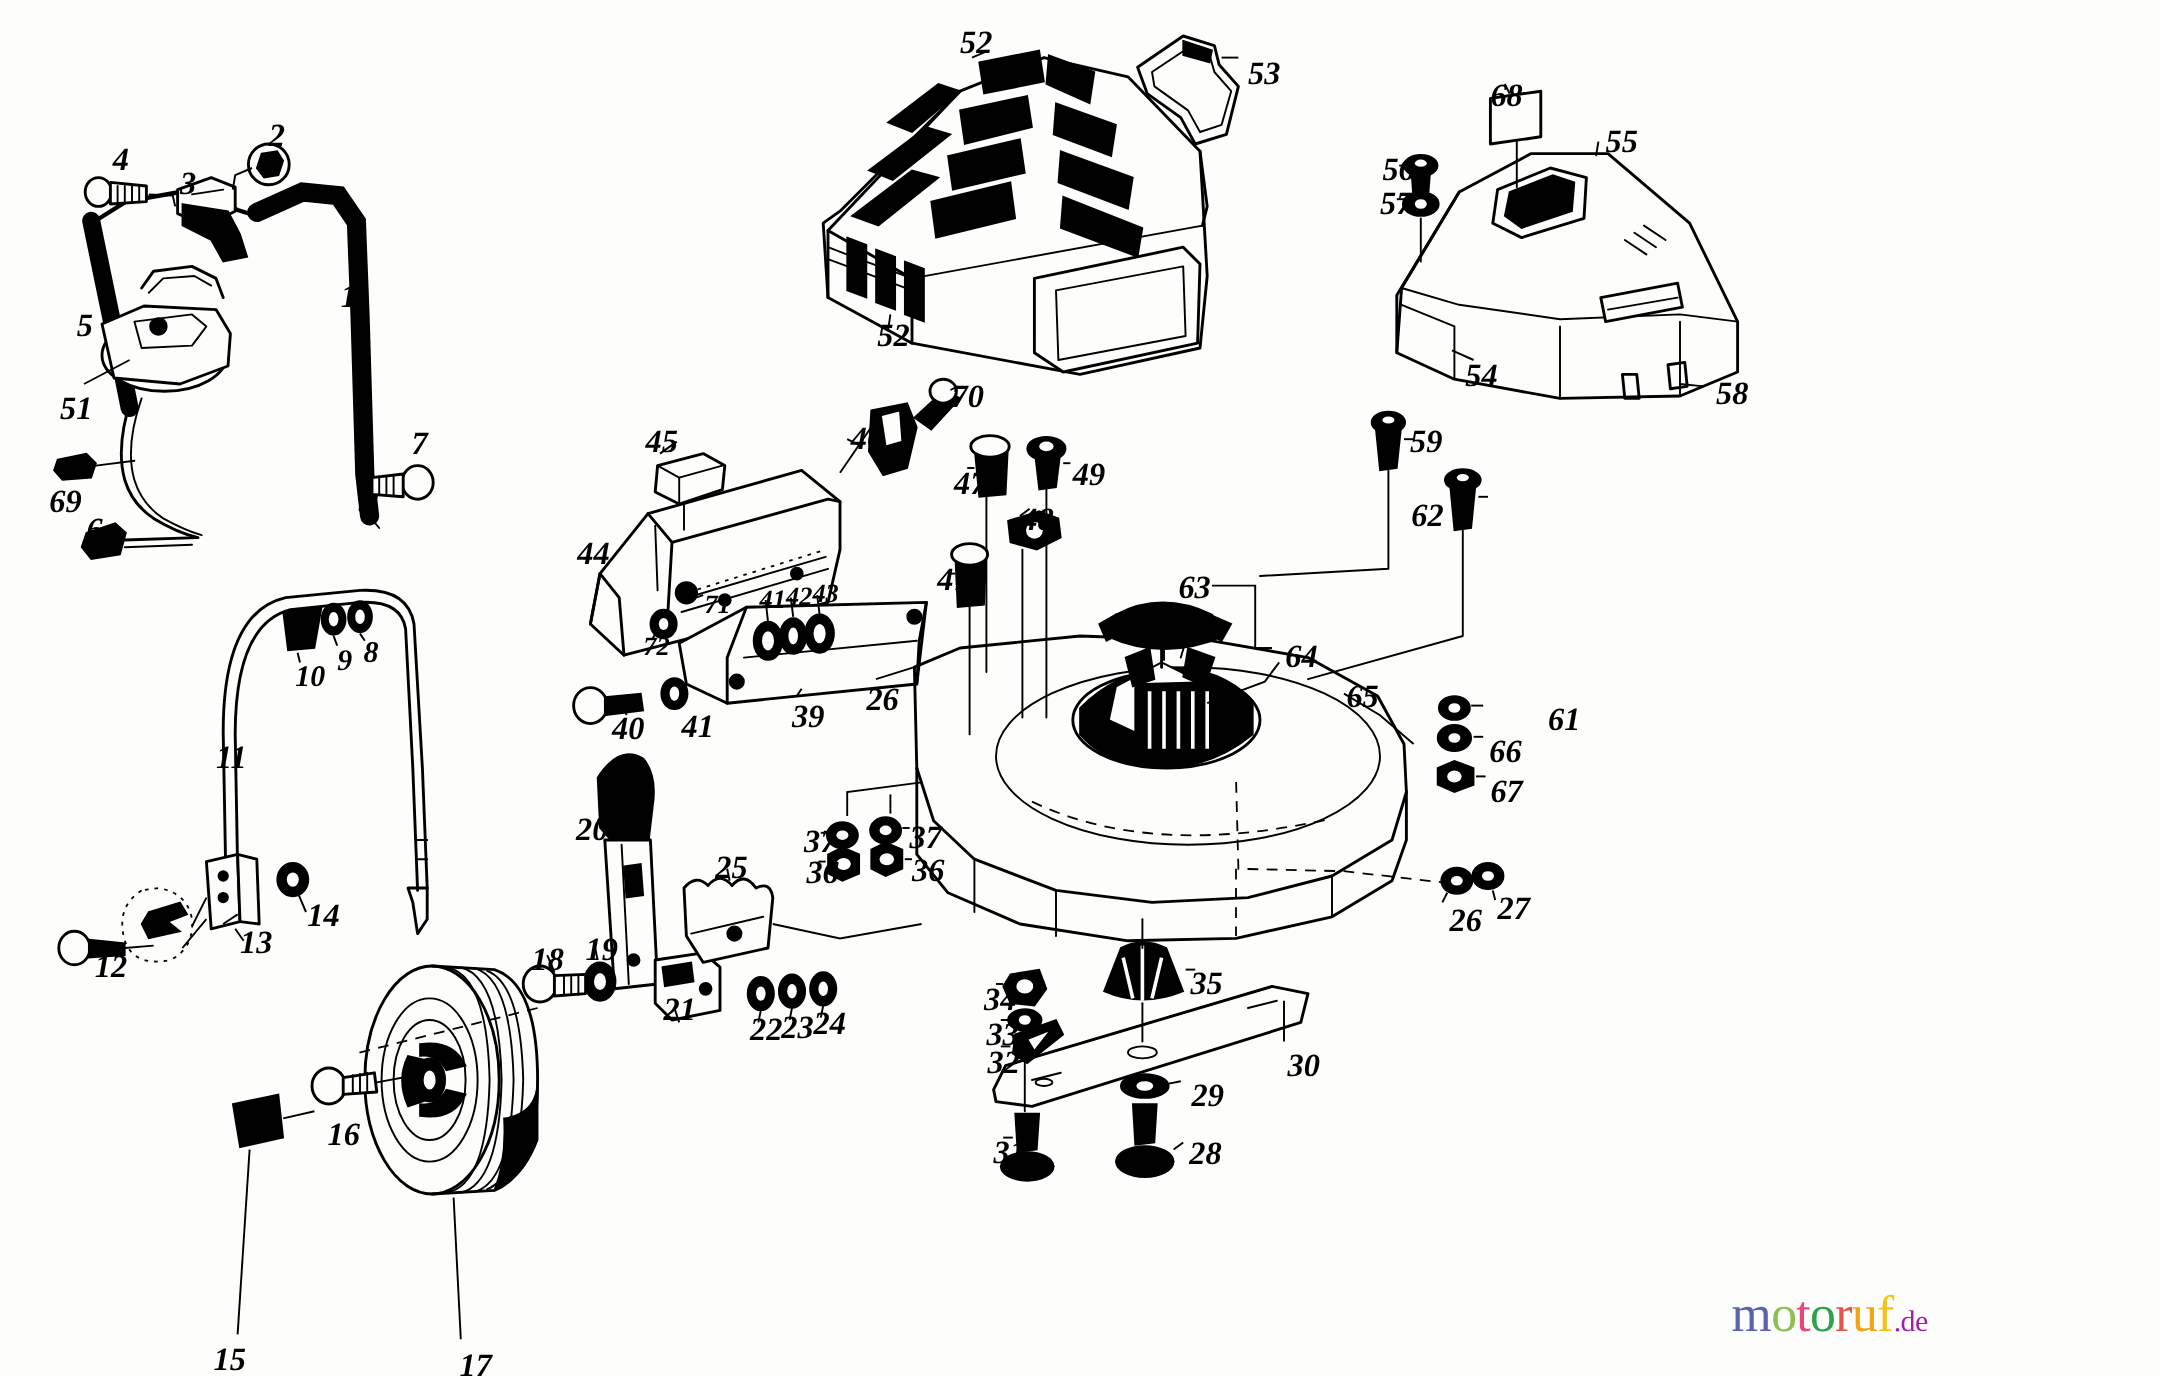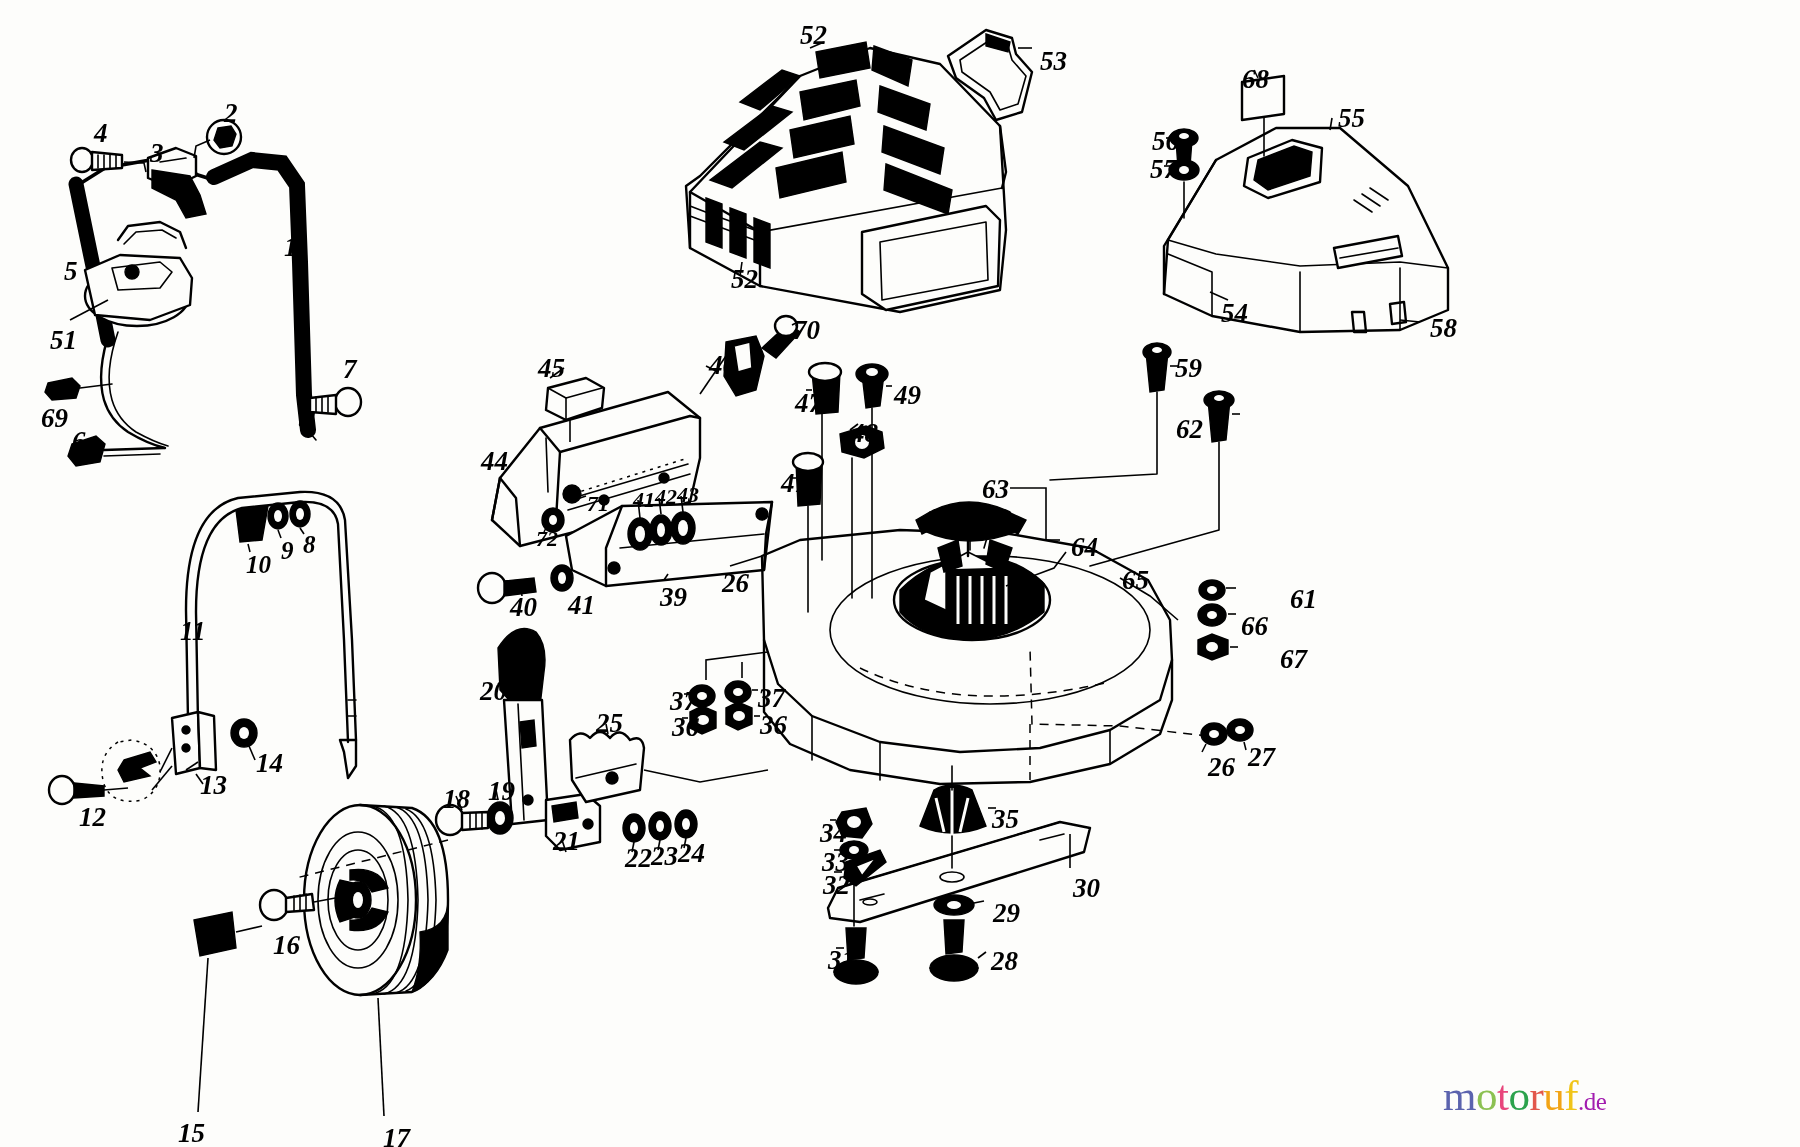--- a/index.html
+++ b/index.html
@@ -519,21 +519,21 @@
       <div class="callout cal-lg" style="left: 224px; top: 100px;">2</div>
       <div class="callout cal-lg" style="left: 150px; top: 140px;">3</div>
       <div class="callout cal-lg" style="left: 94px; top: 120px;">4</div>
       <div class="callout cal-lg" style="left: 64px; top: 258px;">5</div>
       <div class="callout cal-lg" style="left: 72px; top: 428px;">6</div>
       <div class="callout cal-lg" style="left: 343px; top: 356px;">7</div>
       <div class="callout cal-md" style="left: 303px; top: 532px;">8</div>
       <div class="callout cal-md" style="left: 281px; top: 538px;">9</div>
       <div class="callout cal-md" style="left: 246px; top: 552px;">10</div>
       <div class="callout cal-lg" style="left: 180px; top: 618px;">11</div>
-      <div class="callout cal-lg" style="left: 79px; top: 792px; margin-top: 12px;">12</div>
+      <div class="callout cal-lg" style="left: 79px; top: 792px;">12</div>
       <div class="callout cal-lg" style="left: 200px; top: 772px;">13</div>
       <div class="callout cal-lg" style="left: 256px; top: 750px;">14</div>
       <div class="callout cal-lg" style="left: 178px; top: 1120px;">15</div>
       <div class="callout cal-lg" style="left: 273px; top: 932px;">16</div>
       <div class="callout cal-lg" style="left: 383px; top: 1125px;">17</div>
       <div class="callout cal-lg" style="left: 443px; top: 786px;">18</div>
       <div class="callout cal-lg" style="left: 488px; top: 778px;">19</div>
       <div class="callout cal-lg" style="left: 480px; top: 678px;">20</div>
       <div class="callout cal-lg" style="left: 553px; top: 828px;">21</div>
       <div class="callout cal-lg" style="left: 625px; top: 845px;">22</div>
@@ -577,21 +577,21 @@
       <div class="callout cal-lg" style="left: 1152px; top: 128px;">56</div>
       <div class="callout cal-lg" style="left: 1150px; top: 156px;">57</div>
       <div class="callout cal-lg" style="left: 1430px; top: 315px;">58</div>
       <div class="callout cal-lg" style="left: 1175px; top: 355px;">59</div>
       <div class="callout cal-lg" style="left: 1242px; top: 586px; margin-left: 48px;">61</div>
       <div class="callout cal-lg" style="left: 1176px; top: 416px;">62</div>
       <div class="callout cal-lg" style="left: 982px; top: 476px;">63</div>
       <div class="callout cal-lg" style="left: 1071px; top: 534px;">64</div>
       <div class="callout cal-lg" style="left: 1122px; top: 567px;">65</div>
       <div class="callout cal-lg" style="left: 1241px; top: 613px;">66</div>
-      <div class="callout cal-lg" style="left: 1242px; top: 646px; margin-left: 38px;">67</div>
+      <div class="callout cal-lg" style="left: 1242px; top: 646px;">67</div>
       <div class="callout cal-lg" style="left: 1242px; top: 66px;">68</div>
       <div class="callout cal-lg" style="left: 41px; top: 405px;">69</div>
       <div class="callout cal-lg" style="left: 793px; top: 317px;">70</div>
       <div class="callout cal-sm" style="left: 587px; top: 493px;">71</div>
       <div class="callout cal-sm" style="left: 536px; top: 528px;">72</div>
     </div>
 
   <div id="logo">
     <span class="l1">m</span><span class="l2">o</span><span class="l3">t</span><span class="l4">o</span><span class="l5">r</span><span class="l6">u</span><span class="l7">f</span><span class="de">.de</span>
   </div>

